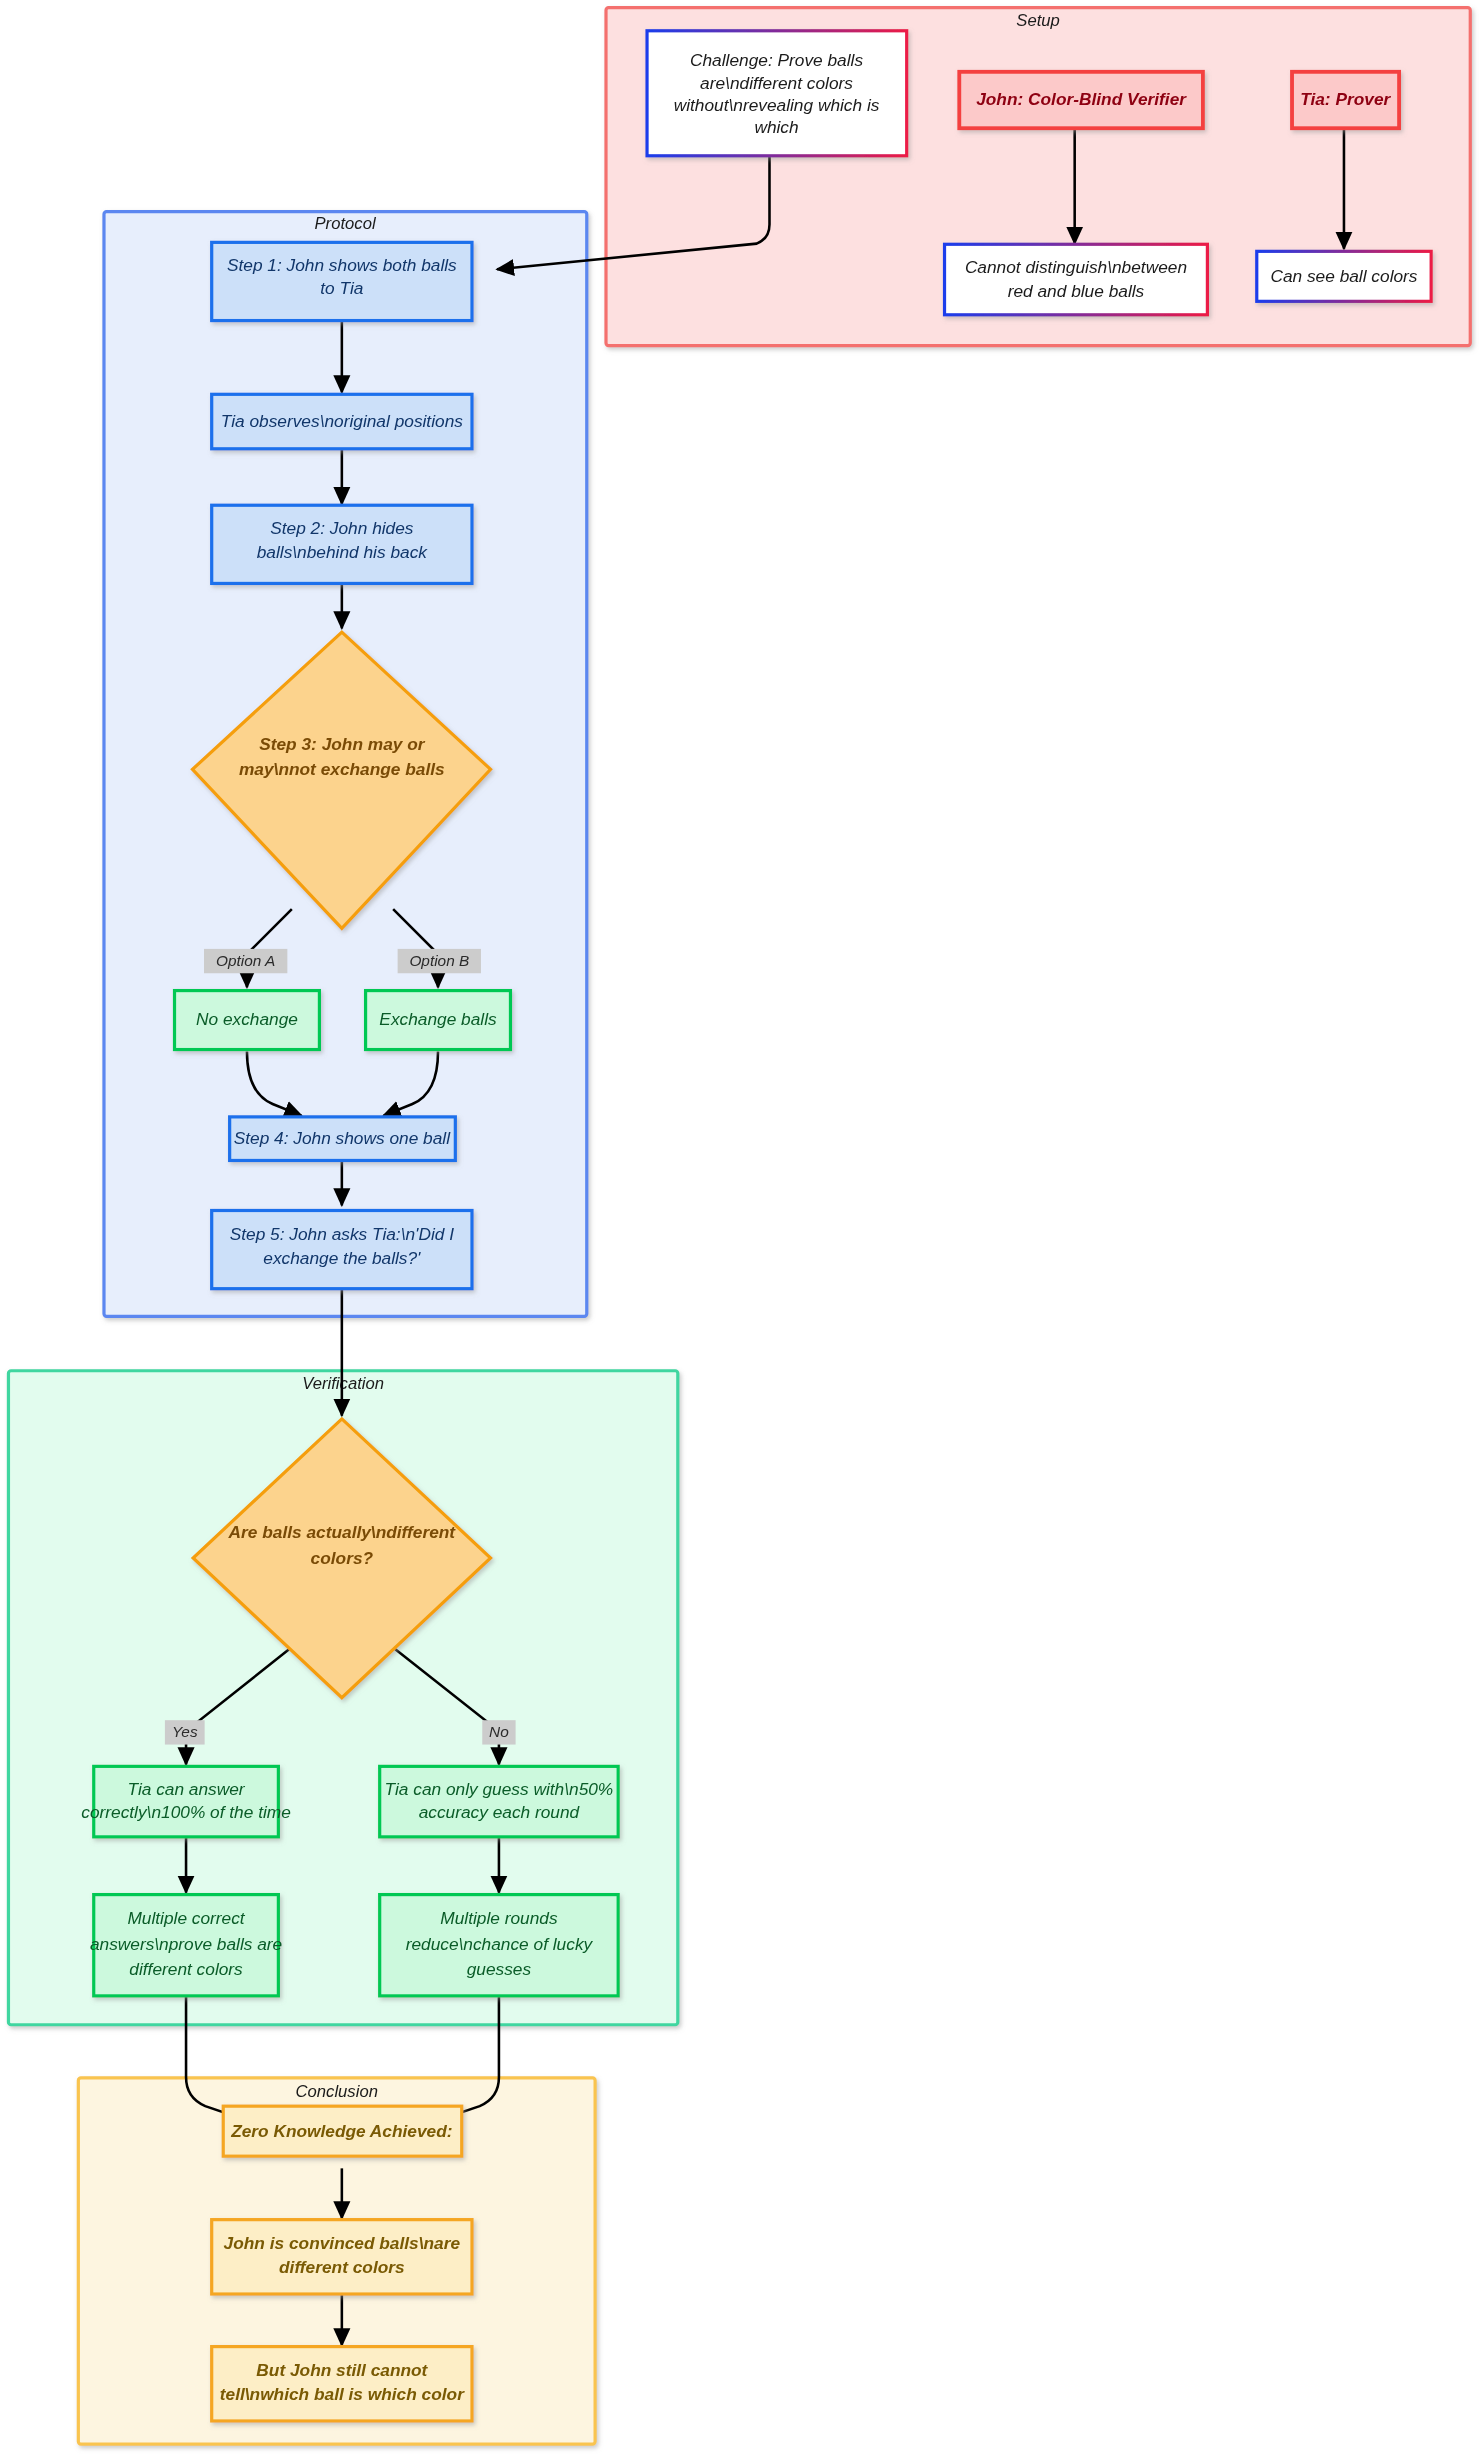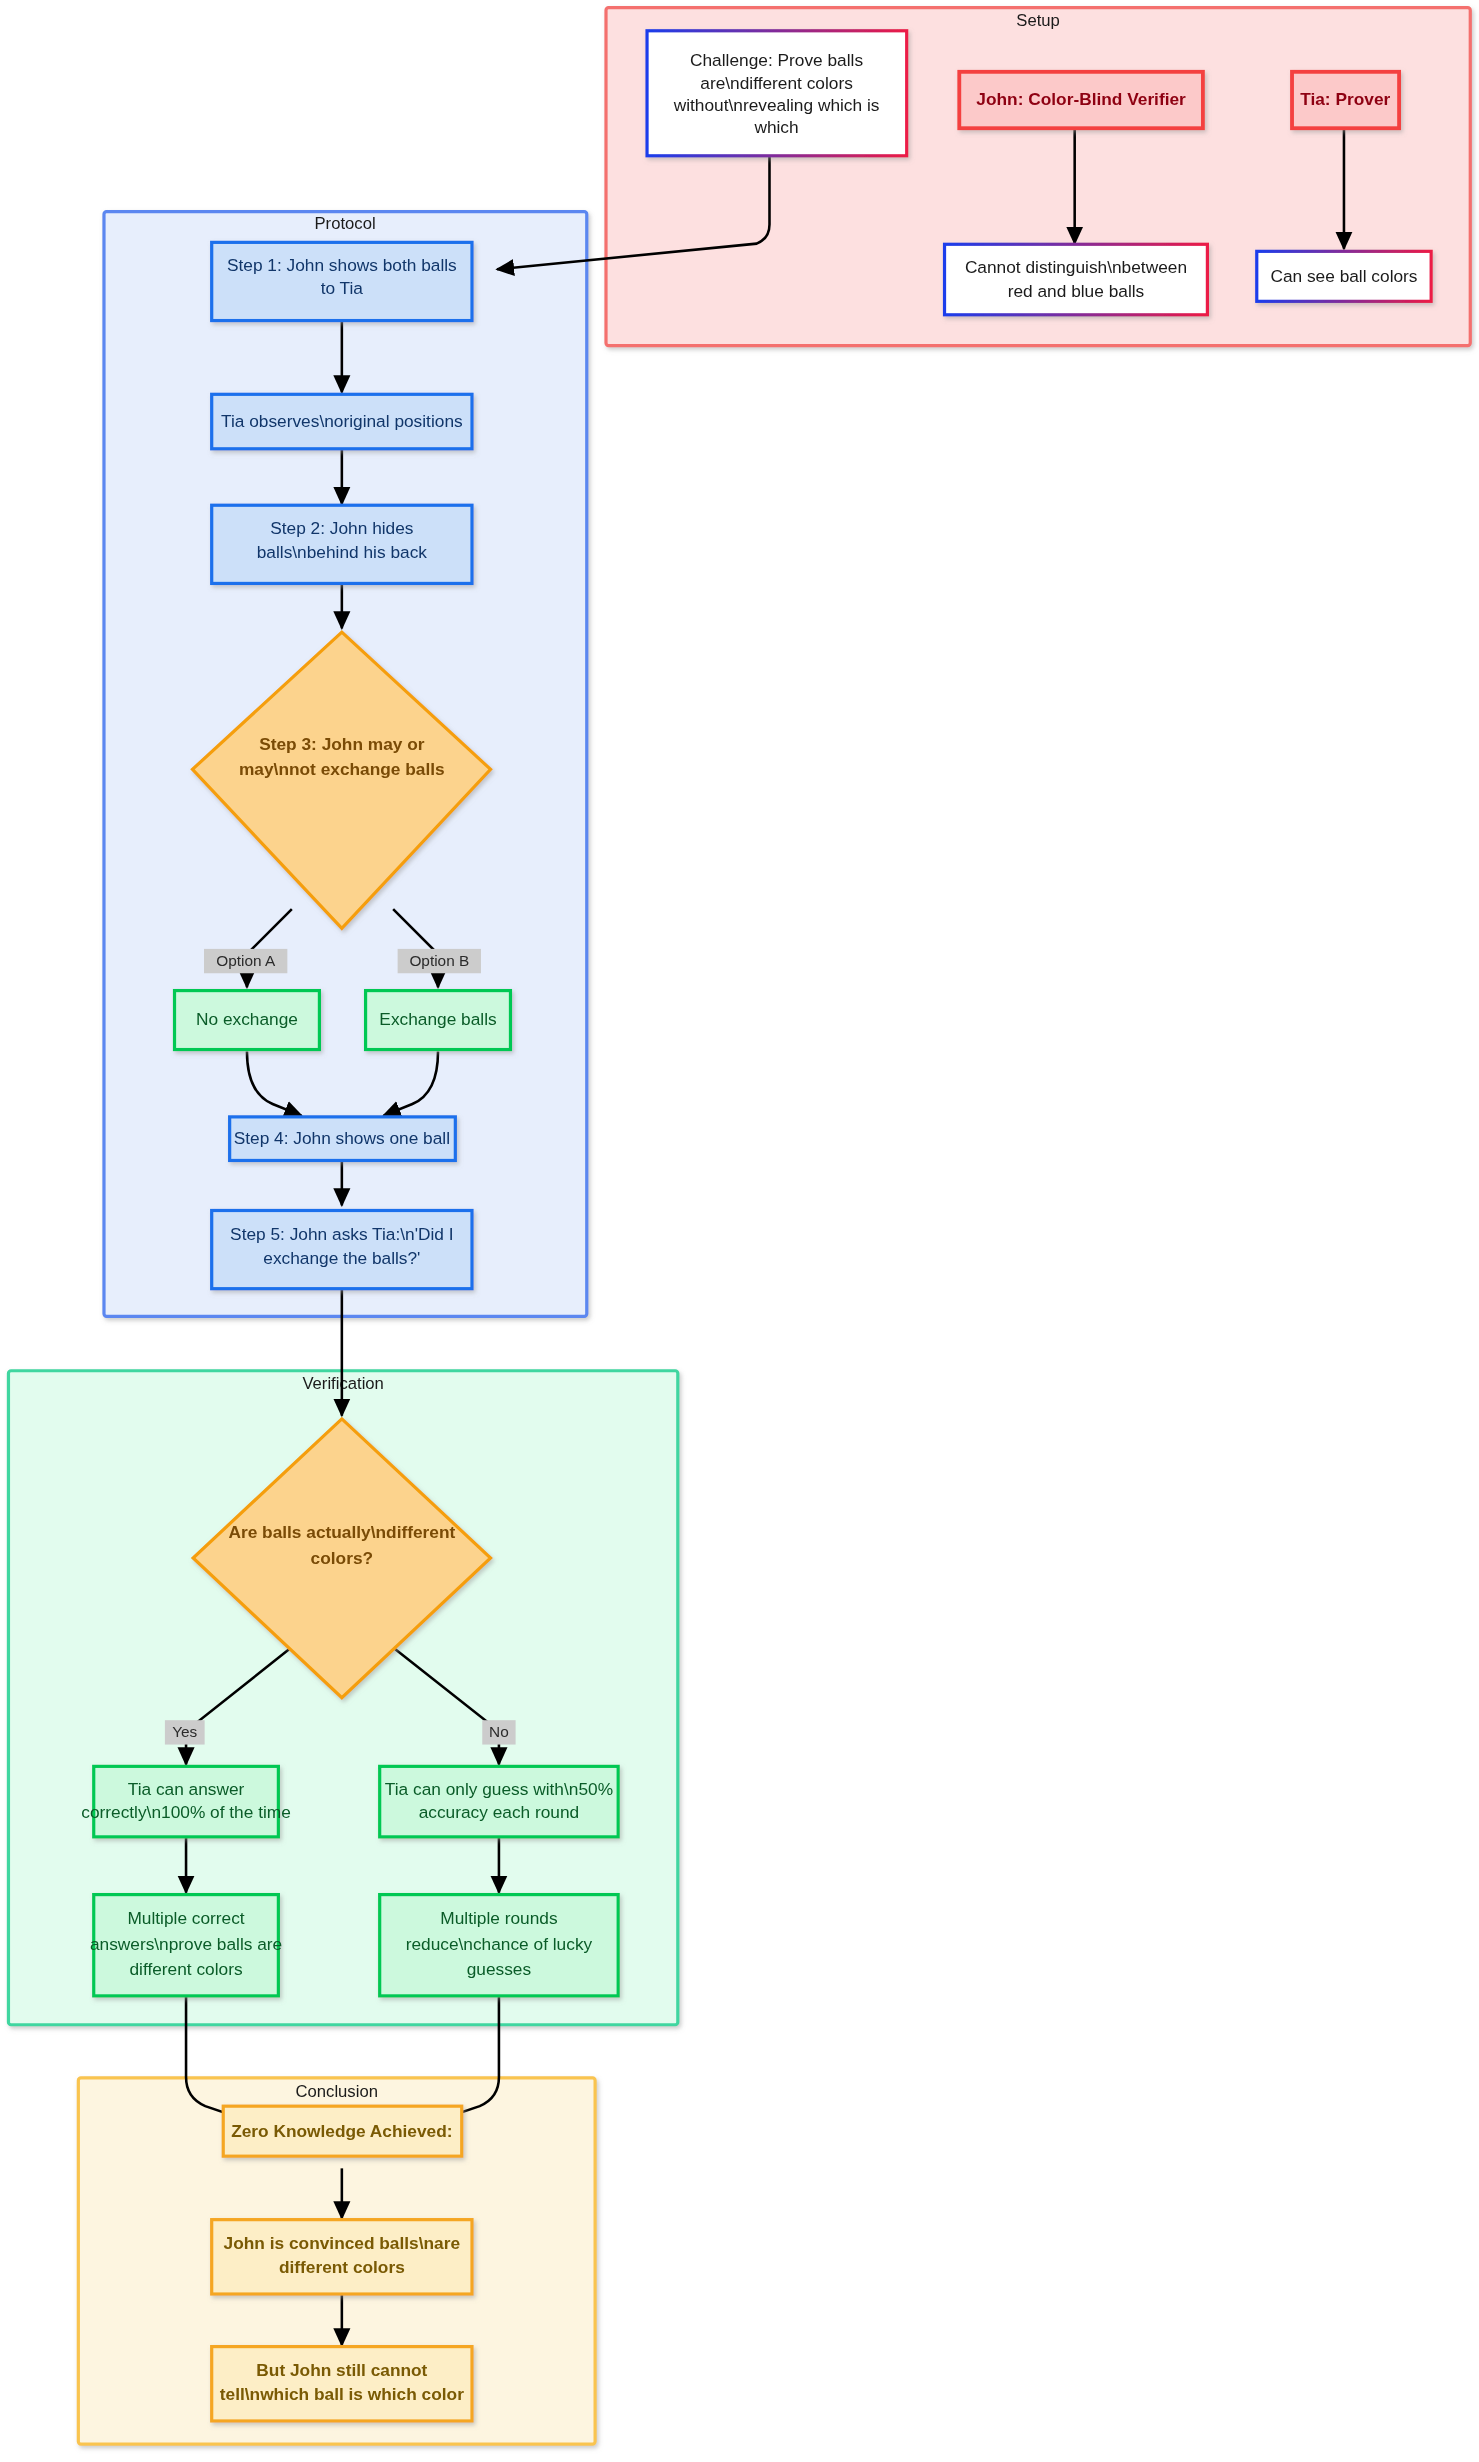--- a/index.html
+++ b/index.html
@@ -11,20 +11,21 @@
   body {
     width: 1480px;
     height: 2462px;
     font-family: "Liberation Sans", sans-serif;
     overflow: hidden;
   }
   #diagram-root {
     position: relative;
     width: 1452px;
     height: 2462px;
+    font-style: italic;
   }
   svg.flow {
     display: block;
     width: 1480px;
     height: 2462px;
   }
   .cluster-label,
   .node-label,
   .edge-label {
     dominant-baseline: middle;

